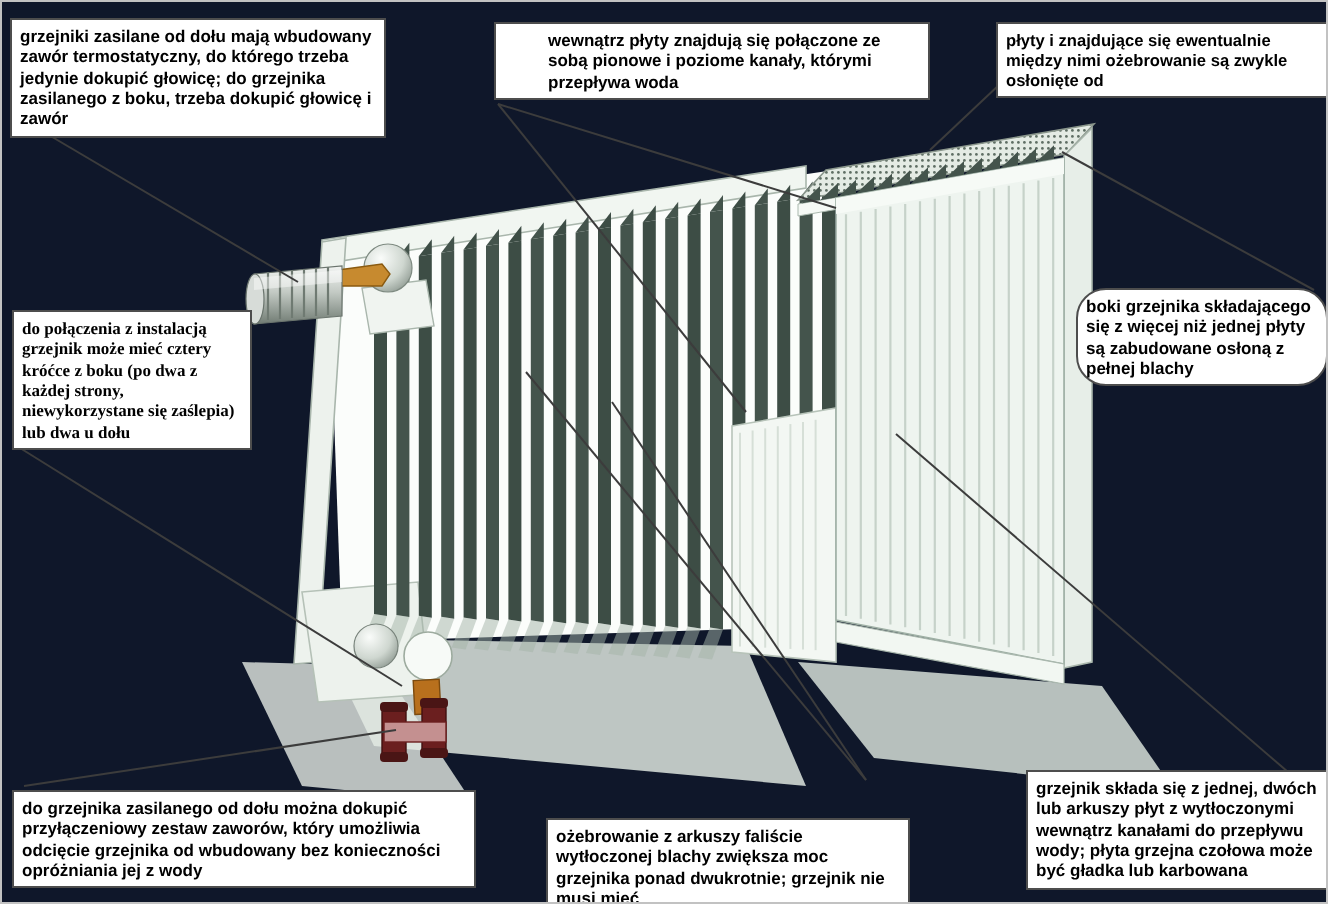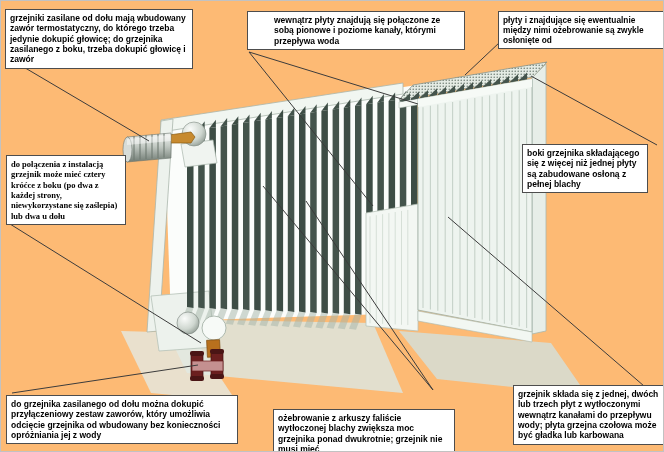--- a/index.html
+++ b/index.html
@@ -1,30 +1,30 @@
 <!DOCTYPE html>
 <html><head>
 <meta charset="utf-8">
 <style>
   html,body{margin:0;padding:0;background:#fff;}
   .stage{
-    position:relative;width:664px;height:452px;background:#fdba74;
+    position:relative;width:664px;height:452px;background:#0f172a;
     border:1px solid #c2c2c2;box-sizing:border-box;overflow:hidden;
     font-family:"Liberation Sans",sans-serif;
   }
   .art{position:absolute;left:0;top:0;z-index:1;}
   .callout{
     position:absolute;z-index:2;background:#ffffff;border:1px solid #4d4d4d;
     padding:3px 4px;font:bold 8.5px/1.22 "Liberation Sans",sans-serif;color:#000;
   }
   .co-top-left{left:4px;top:8px;width:178px;}
   .co-top-middle{left:246px;top:10px;width:186px;padding-left:26px;}
   .co-top-right{left:497px;top:10px;width:158px;font-size:8.3px;}
   .co-left-middle{left:5px;top:154px;width:110px;font-family:Liberation Serif, serif;}
-  .co-right-middle{left:521px;top:143px;width:116px;}
+  .co-right-middle{left:537px;top:143px;width:116px;border-radius:15px;}
   .co-bottom-left{left:5px;top:394px;width:222px;}
   .co-bottom-middle{left:272px;top:408px;width:172px;}
   .co-bottom-right{left:512px;top:384px;width:142px;}
 </style>
 </head>
 <body>
 
 <div class="stage">
 
   <svg class="art" width="664" height="452" viewBox="0 0 664 452">
@@ -218,14 +218,14 @@
       </g>
   </svg>
 
   <div class="callout co-top-left">grzejniki zasilane od dołu mają wbudowany zawór termostatyczny, do którego trzeba jedynie dokupić głowicę; do grzejnika zasilanego z boku, trzeba dokupić głowicę i zawór</div>
   <div class="callout co-top-middle">wewnątrz płyty znajdują się połączone ze sobą pionowe i poziome kanały, którymi przepływa woda</div>
   <div class="callout co-top-right">płyty i znajdujące się ewentualnie między nimi ożebrowanie są zwykle osłonięte od</div>
   <div class="callout co-left-middle">do połączenia z instalacją grzejnik może mieć cztery króćce z boku (po dwa z każdej strony, niewykorzystane się zaślepia) lub dwa u dołu</div>
   <div class="callout co-right-middle">boki grzejnika składającego się z więcej niż jednej płyty są zabudowane osłoną z pełnej blachy</div>
   <div class="callout co-bottom-left">do grzejnika zasilanego od dołu można dokupić przyłączeniowy zestaw zaworów, który umożliwia odcięcie grzejnika od wbudowany bez konieczności opróżniania jej z wody</div>
   <div class="callout co-bottom-middle">ożebrowanie z arkuszy faliście wytłoczonej blachy zwiększa moc grzejnika ponad dwukrotnie; grzejnik nie musi mieć</div>
-  <div class="callout co-bottom-right">grzejnik składa się z jednej, dwóch lub trzech płyt z wytłoczonymi wewnątrz kanałami do przepływu wody; płyta grzejna czołowa może być gładka lub karbowana</div>
+  <div class="callout co-bottom-right">grzejnik składa się z jednej, dwóch lub arkuszy płyt z wytłoczonymi wewnątrz kanałami do przepływu wody; płyta grzejna czołowa może być gładka lub karbowana</div>
 </div>
 
 </body></html>

